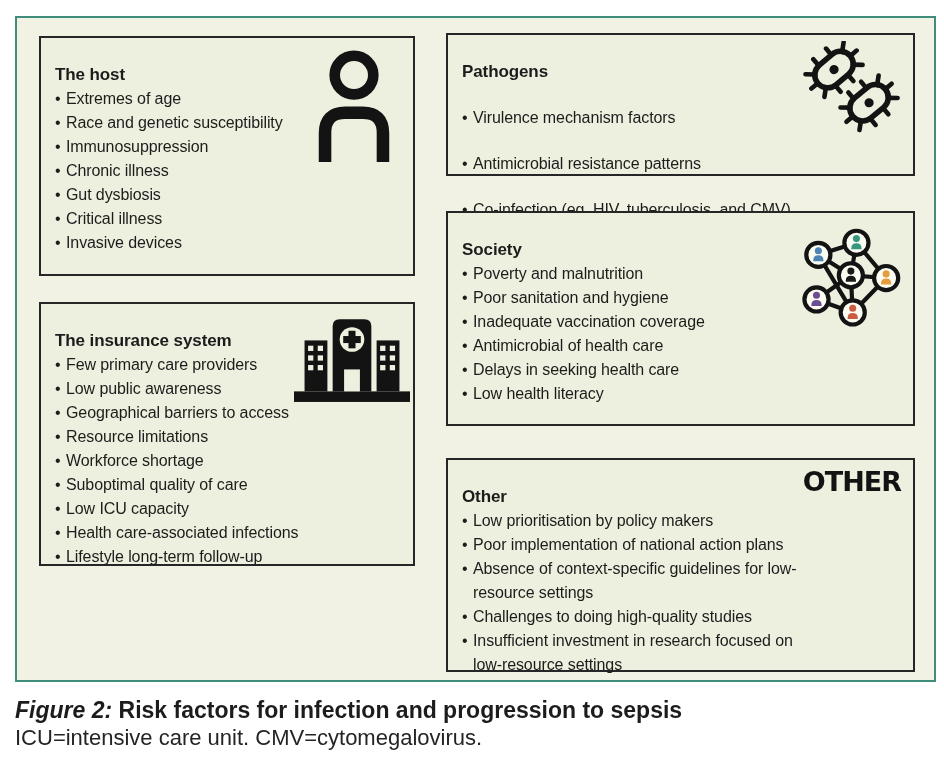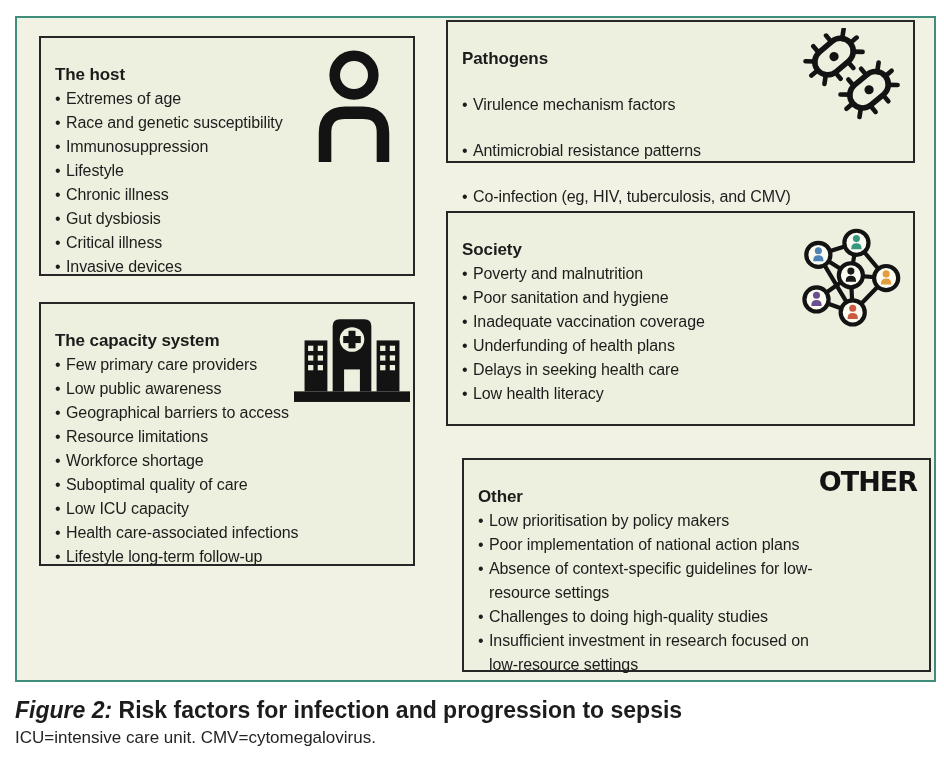--- a/index.html
+++ b/index.html
@@ -26,23 +26,23 @@
 
   .box{position:absolute;background:var(--box_bg);border:2px solid var(--box_border);
     padding:25px 14px;letter-spacing:-0.1px;}
   .box h3{font-size:17px;line-height:24px;font-weight:bold;}
   .box ul{list-style:none;}
   .box li{position:relative;font-size:16px;line-height:24px;padding-left:11px;}
   .box li::before{content:"\2022";position:absolute;left:0;top:0;}
 
   .box-host{left:22px;top:18px;width:376px;height:240px;}
   .box-healthcare{left:22px;top:284px;width:376px;height:264px;}
-  .box-pathogens{left:429px;top:2px;width:469px;height:143px;}
+  .box-pathogens{left:429px;top:15px;width:469px;height:143px;}
   .box-society{left:429px;top:193px;width:469px;height:215px;}
-  .box-other{left:429px;top:440px;width:469px;height:214px;margin-left:16px;}
+  .box-other{left:429px;top:440px;width:469px;height:214px;}
 
   .box-pathogens li{max-width:330px;margin-top:22px;}
   .box-other li{max-width:362px;}
 
   .corner-icon{position:absolute;}
   .icon-person{right:20px;top:12px;width:78px;height:112px;}
   .icon-hospital{right:3px;top:10px;width:116px;height:88px;}
   .icon-bacteria{right:8px;top:6px;width:106px;height:94px;}
   .icon-network{right:12px;top:14px;width:104px;height:104px;}
   .other-wordmark{right:12px;top:6px;font-family:"DejaVu Sans","Liberation Sans",sans-serif;
@@ -57,48 +57,47 @@
   .np-blue{fill:var(--node_blue);}
   .np-teal{fill:var(--node_teal);}
   .np-black{fill:var(--node_black);}
   .np-orange{fill:var(--node_orange);}
   .np-purple{fill:var(--node_purple);}
   .np-red{fill:var(--node_red);}
 
   .caption{position:absolute;left:15px;top:697px;font-size:23px;line-height:26px;}
   .caption .fig-label{font-weight:bold;font-style:italic;}
   .caption .fig-title{font-weight:bold;}
-  .cap-note{position:absolute;left:15px;top:726px;font-size:17px;line-height:24px;color:#242424;}
+  .cap-note{position:absolute;left:15px;top:726px;font-size:22px;line-height:24px;color:#242424;}
 </style>
 </head>
 <body>
 
 <div class="stage">
   <div class="panel">
 
     <div class="box box-host">
       <h3>The host</h3>
       <ul>
         <li>Extremes of age</li>
         <li>Race and genetic susceptibility</li>
         <li>Immunosuppression</li>
-        <li>Lifestyle</li>
         <li>Chronic illness</li>
         <li>Gut dysbiosis</li>
         <li>Critical illness</li>
         <li>Invasive devices</li>
       </ul>
       <svg class="corner-icon icon-person" viewBox="0 0 80 116" aria-hidden="true">
         <circle class="stroke-icon" cx="40" cy="26" r="20" stroke-width="11"></circle>
         <path class="stroke-icon" d="M10 116 V86 q0-21 21-21 h18 q21 0 21 21 v30" stroke-width="13"></path>
       </svg>
     </div>
 
     <div class="box box-healthcare">
-      <h3>The capacity system</h3>
+      <h3>The insurance system</h3>
       <ul>
         <li>Few primary care providers</li>
         <li>Low public awareness</li>
         <li>Geographical barriers to access</li>
         <li>Resource limitations</li>
         <li>Workforce shortage</li>
         <li>Suboptimal quality of care</li>
         <li>Low ICU capacity</li>
         <li>Health care-associated infections</li>
         <li>Lifestyle long-term follow-up</li>
@@ -149,21 +148,21 @@
         </g>
       </svg>
     </div>
 
     <div class="box box-society">
       <h3>Society</h3>
       <ul>
         <li>Poverty and malnutrition</li>
         <li>Poor sanitation and hygiene</li>
         <li>Inadequate vaccination coverage</li>
-        <li>Underfunding of health plans</li>
+        <li>Antimicrobial of health care</li>
         <li>Delays in seeking health care</li>
         <li>Low health literacy</li>
       </ul>
       <svg class="corner-icon icon-network" viewBox="0 0 112 112" aria-hidden="true">
         <path class="net-edges" d="M64 17 L23 30 M64 17 L58 52 M64 17 L96 55 M23 30 L58 52 M23 30 L60 92 M21 78 L58 52 M21 78 L60 92 M58 52 L60 92 M58 52 L96 55 M60 92 L96 55"></path>
         <g>
           <circle class="net-node" cx="64" cy="17" r="13"></circle>
           <circle class="np-teal" cx="64" cy="12.5" r="3.8"></circle>
           <path class="np-teal" d="M58.5 24 v-1 q0-5.5 5.5-5.5 q5.5 0 5.5 5.5 v1 z"></path>
         </g>

